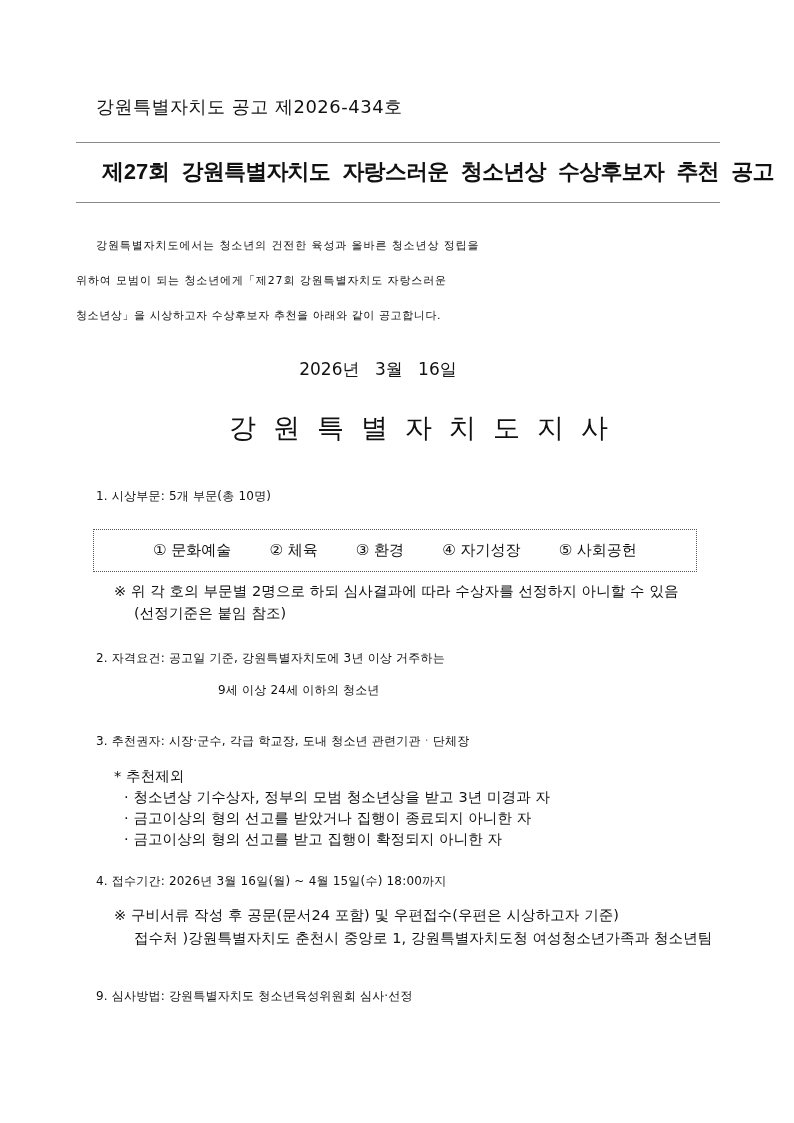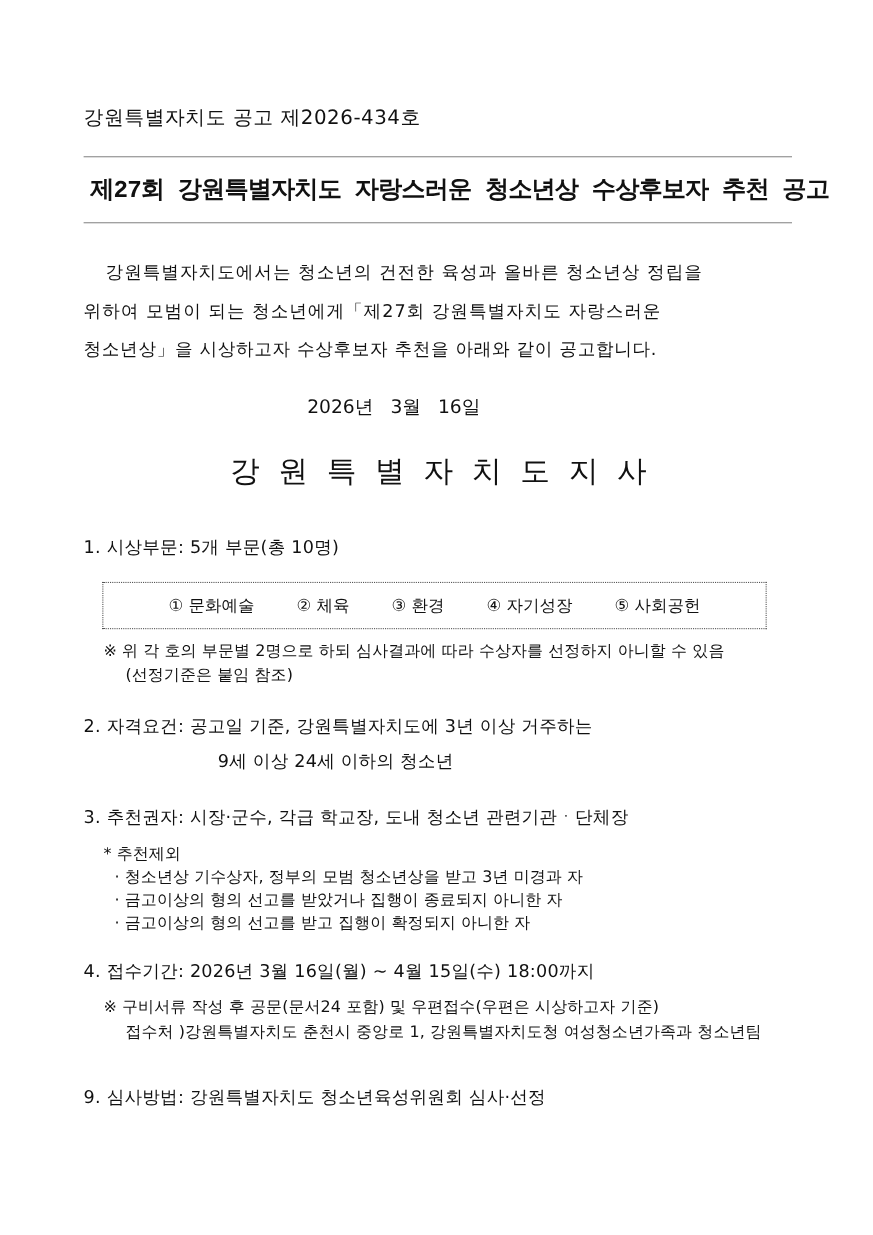--- a/index.html
+++ b/index.html
@@ -8,57 +8,57 @@
       background: #ffffff;
     }
     body {
       width: 794px;
       height: 1123px;
       position: relative;
       overflow: hidden;
       font-family: "DejaVu Sans", "Liberation Sans", sans-serif;
       color: #111111;
     }
-    .abs { position: absolute; white-space: nowrap; }
+    .abs { position: absolute; white-space: nowrap; margin-left: 20px; }
     .notice-number {
       left: 76px; top: 95px;
       font-size: 18px;
       letter-spacing: 0.5px;
     }
     .hr {
       position: absolute;
       left: 76px;
       width: 644px;
       height: 0;
       border-top: 1.5px solid #8a8a8a;
     }
     .title {
       left: 82px; top: 157px;
       font-family: Liberation Mono, monospace;
       font-size: 22px;
       font-weight: bold;
       letter-spacing: -0.8px;
     }
-    .para-line { position: absolute; white-space: nowrap; font-size: 16px; }
+    .para-line { position: absolute; white-space: nowrap; font-size: 11px; }
     .date {
       left: 0; width: 716px; top: 358px;
       text-align: center;
       font-size: 17px;
       word-spacing: 10px;
     }
     .issuer {
       left: 0; width: 794px; top: 410px;
       text-align: center;
       font-family: "DejaVu Serif", "Liberation Serif", serif;
       font-size: 27px;
       letter-spacing: 17px;
       padding-left: 10px;
     }
     .section {
-      font-size: 16px;
+      font-size: 12px;
       letter-spacing: 0.2px;
     }
     .small {
       font-size: 14.5px;
       letter-spacing: 0.1px;
     }
     .cat-box {
       position: absolute;
       left: 93px; top: 529px;
       width: 604px; height: 43px;

